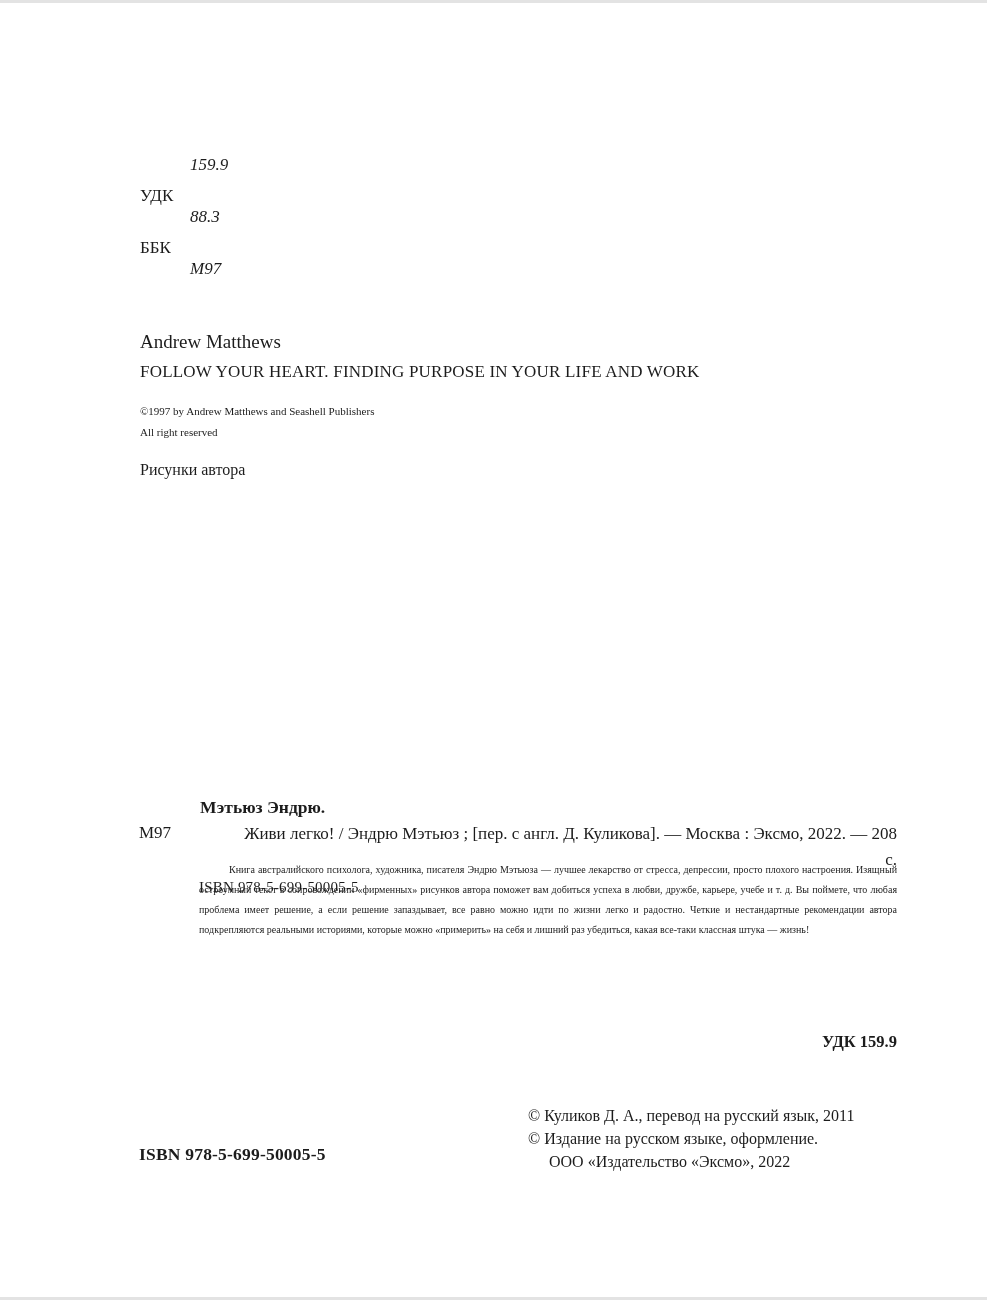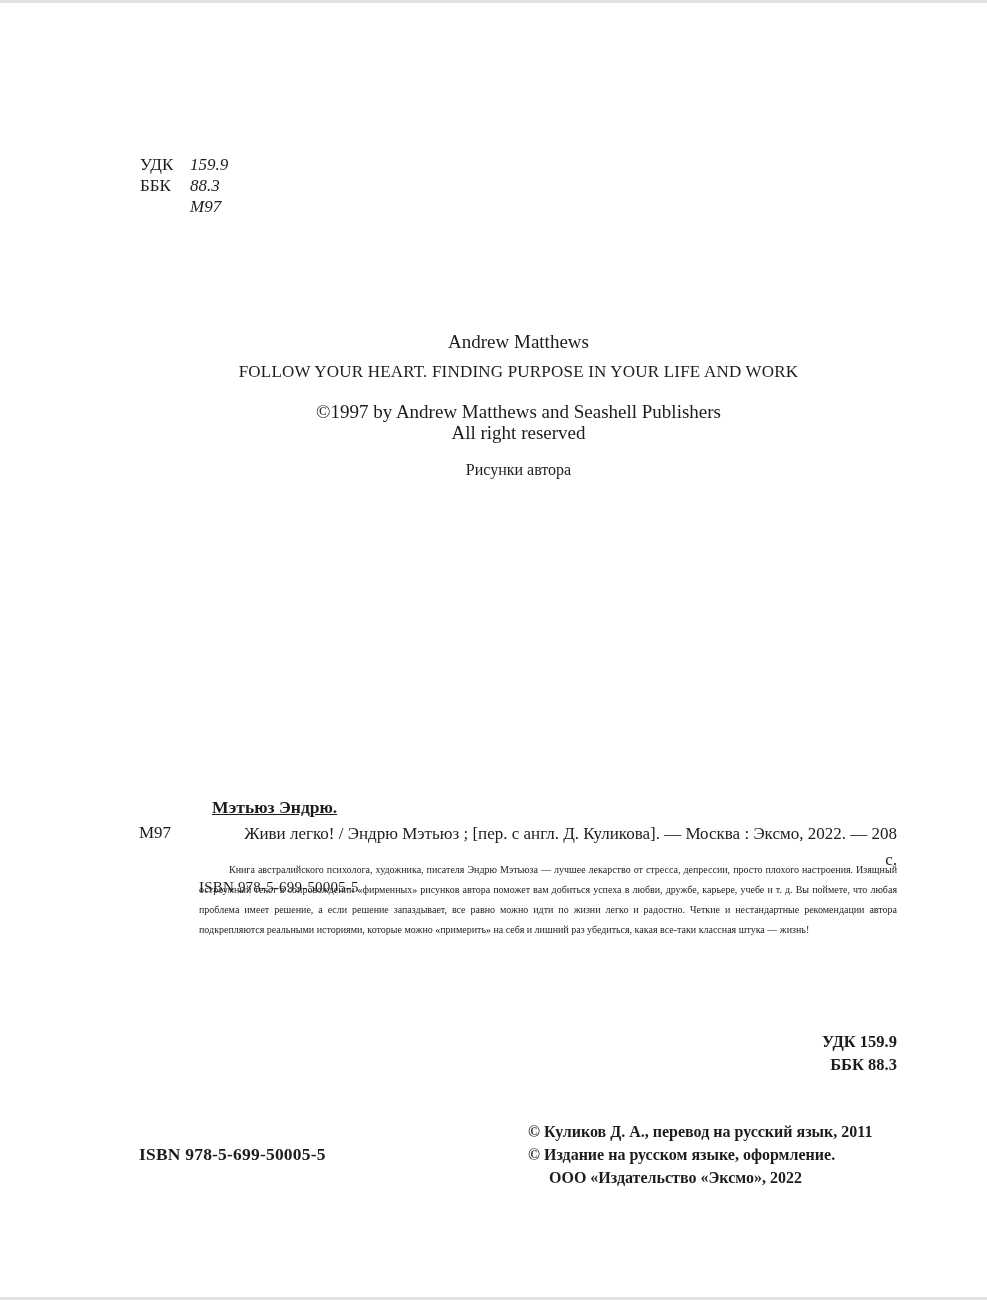--- a/index.html
+++ b/index.html
@@ -25,46 +25,44 @@
 
   
   .udk-top {
     position: absolute;
     left: 140px;
     top: 154px;
     font-size: 17px;
     line-height: 21px;
   }
   .udk-top .row { display: flex; }
-  .udk-top .lbl { display: inline-block; width: 50px; }
+  .udk-top .lbl { display: inline-block; width: 50px; margin-top: 31px; }
   .udk-top .val { display: inline-block; font-style: italic; }
 
   
   .center-col {
     position: absolute;
     left: 140px;
     width: 757px;
-    text-align: center;
   }
   .author-en   { top: 331px; font-size: 19px; }
   .title-en    { top: 362px; font-size: 17px; letter-spacing: 0.2px; }
-  .copy-en     { top: 401px; font-size: 19px; line-height: 21px; }
+  .copy-en     { top: 401px; font-size: 11px; line-height: 21px; }
   .illus       { top: 461px; font-size: 16px; }
   .credit-1    { top: 492px; font-size: 19px; }
   .credit-2    { top: 526px; font-size: 19px; }
   .credit-name { font-style: italic; }
 
   
   .card-author {
     position: absolute;
-    left: 212px;
+    left: 200px;
     top: 797px;
     font-size: 17.5px;
     font-weight: bold;
-    text-decoration: underline;
   }
   .card-sign {
     position: absolute;
     left: 139px;
     top: 823px;
     font-size: 17px;
   }
   .card-desc {
     position: absolute;
     left: 199px;
@@ -100,23 +98,22 @@
     text-align: right;
     font-size: 16.5px;
     font-weight: bold;
     line-height: 23px;
   }
   .copyright-block {
     position: absolute;
     left: 528px;
     top: 1104px;
     font-size: 16px;
-    font-weight: bold;
+    font-weight: normal;
     line-height: 23px;
-    margin-top: 16px;
   }
   .copyright-block .indent { padding-left: 21px; }
   .isbn-bottom {
     position: absolute;
     left: 139px;
     top: 1144px;
     font-size: 17.5px;
     font-weight: bold;
     letter-spacing: 0.2px;
   }
@@ -152,21 +149,20 @@
   <div class="center-col illus">Рисунки автора</div>
 
   <div class="card-author">Мэтьюз Эндрю.</div>
   <div class="card-sign">М97</div>
   <div class="card-desc">Живи легко! / Эндрю Мэтьюз ; [пер. с англ. Д. Куликова]. — Москва : Эксмо, 2022. — 208 с.</div>
   <div class="card-isbn">ISBN 978-5-699-50005-5</div>
   <div class="annotation">Книга австралийского психолога, художника, писателя Эндрю Мэтьюза — лучшее лекарство от стресса, депрессии, просто плохого настроения. Изящный остроумный текст в сопровождении «фирменных» рисунков автора поможет вам добиться успеха в любви, дружбе, карьере, учебе и т. д. Вы поймете, что любая проблема имеет решение, а если решение запаздывает, все равно можно идти по жизни легко и радостно. Четкие и нестандартные рекомендации автора подкрепляются реальными историями, которые можно «примерить» на себя и лишний раз убедиться, какая все-таки классная штука — жизнь!</div>
 
   <div class="udk-right">
     <div>УДК 159.9</div>
-    <div>ББК 88.3</div>
   </div>
 
   <div class="copyright-block">
     <div>© Куликов Д. А., перевод на русский язык, 2011</div>
     <div>© Издание на русском языке, оформление.</div>
     <div class="indent">ООО «Издательство «Эксмо», 2022</div>
   </div>
 
   <div class="isbn-bottom">ISBN 978-5-699-50005-5</div>
 

